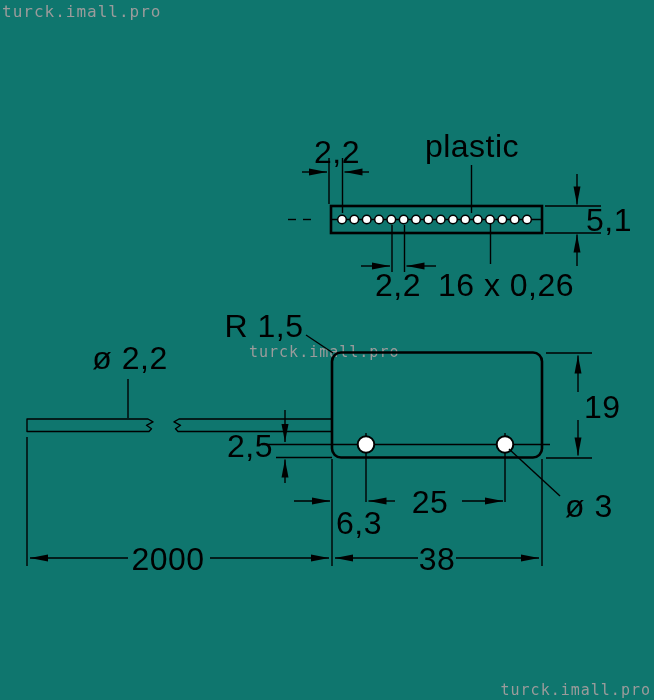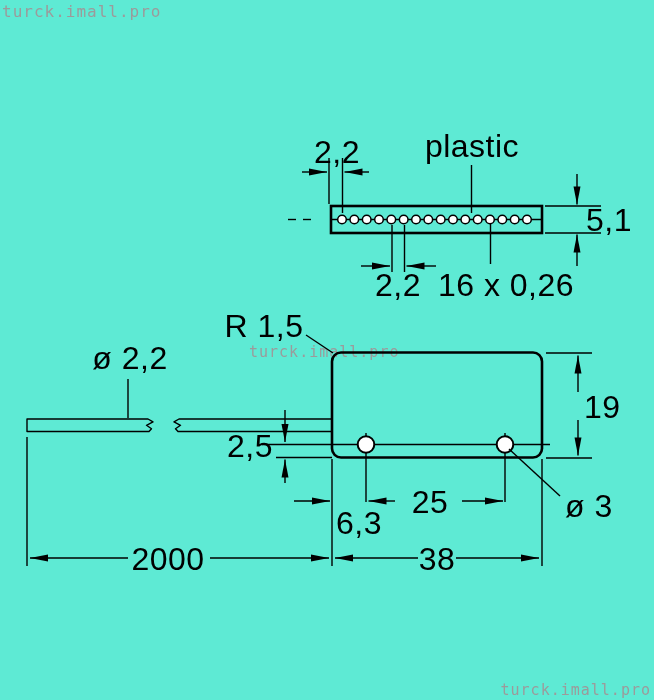--- a/index.html
+++ b/index.html
@@ -1,17 +1,17 @@
 <!DOCTYPE html>
 <html><head>
 <meta charset="utf-8">
 <style>
   html,body { margin:0; padding:0; background:#ffffff; }
   .canvas {
-    position:relative; width:654px; height:700px; background:#5eead4;
+    position:relative; width:654px; height:700px; background:#0f766e;
     overflow:hidden; font-family:"Liberation Sans", sans-serif;
   }
   svg { position:absolute; left:0; top:0; }
   .thick { stroke:#000; fill:none; stroke-width:2.6; }
   .thin  { stroke:#000; fill:none; stroke-width:1.4; }
   .shaft { stroke:#000; fill:none; stroke-width:1.4; }
   .dimtext { font-family:"Liberation Sans", sans-serif; font-size:32px; fill:#000; letter-spacing:0.5px; }
   .wm { font-family:"DejaVu Sans Mono","Liberation Mono",monospace; letter-spacing:1px; }
   .wm16 { font-size:16px; }
   .wm15 { font-size:15px; }

